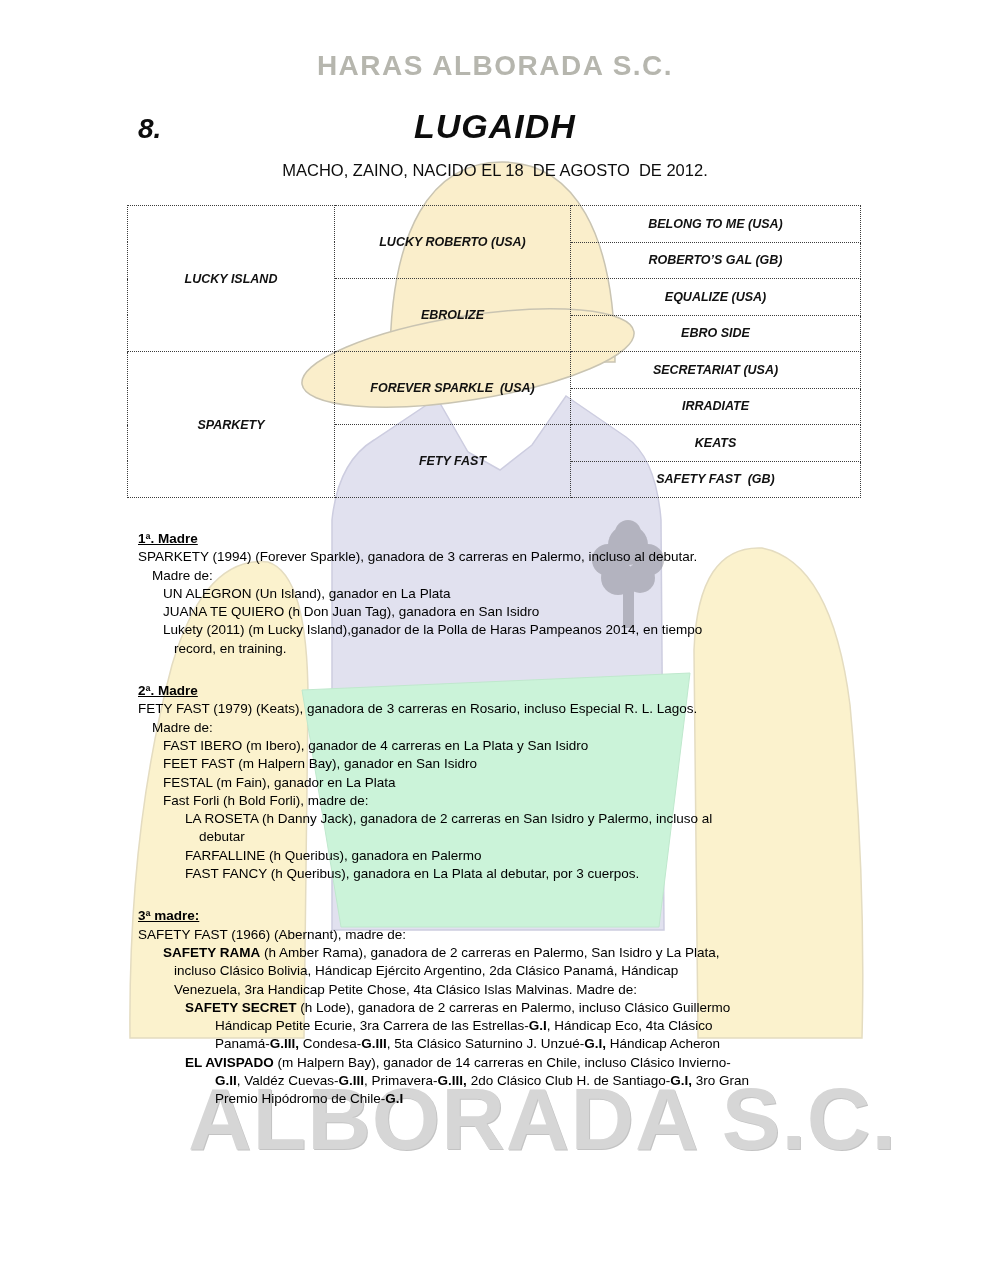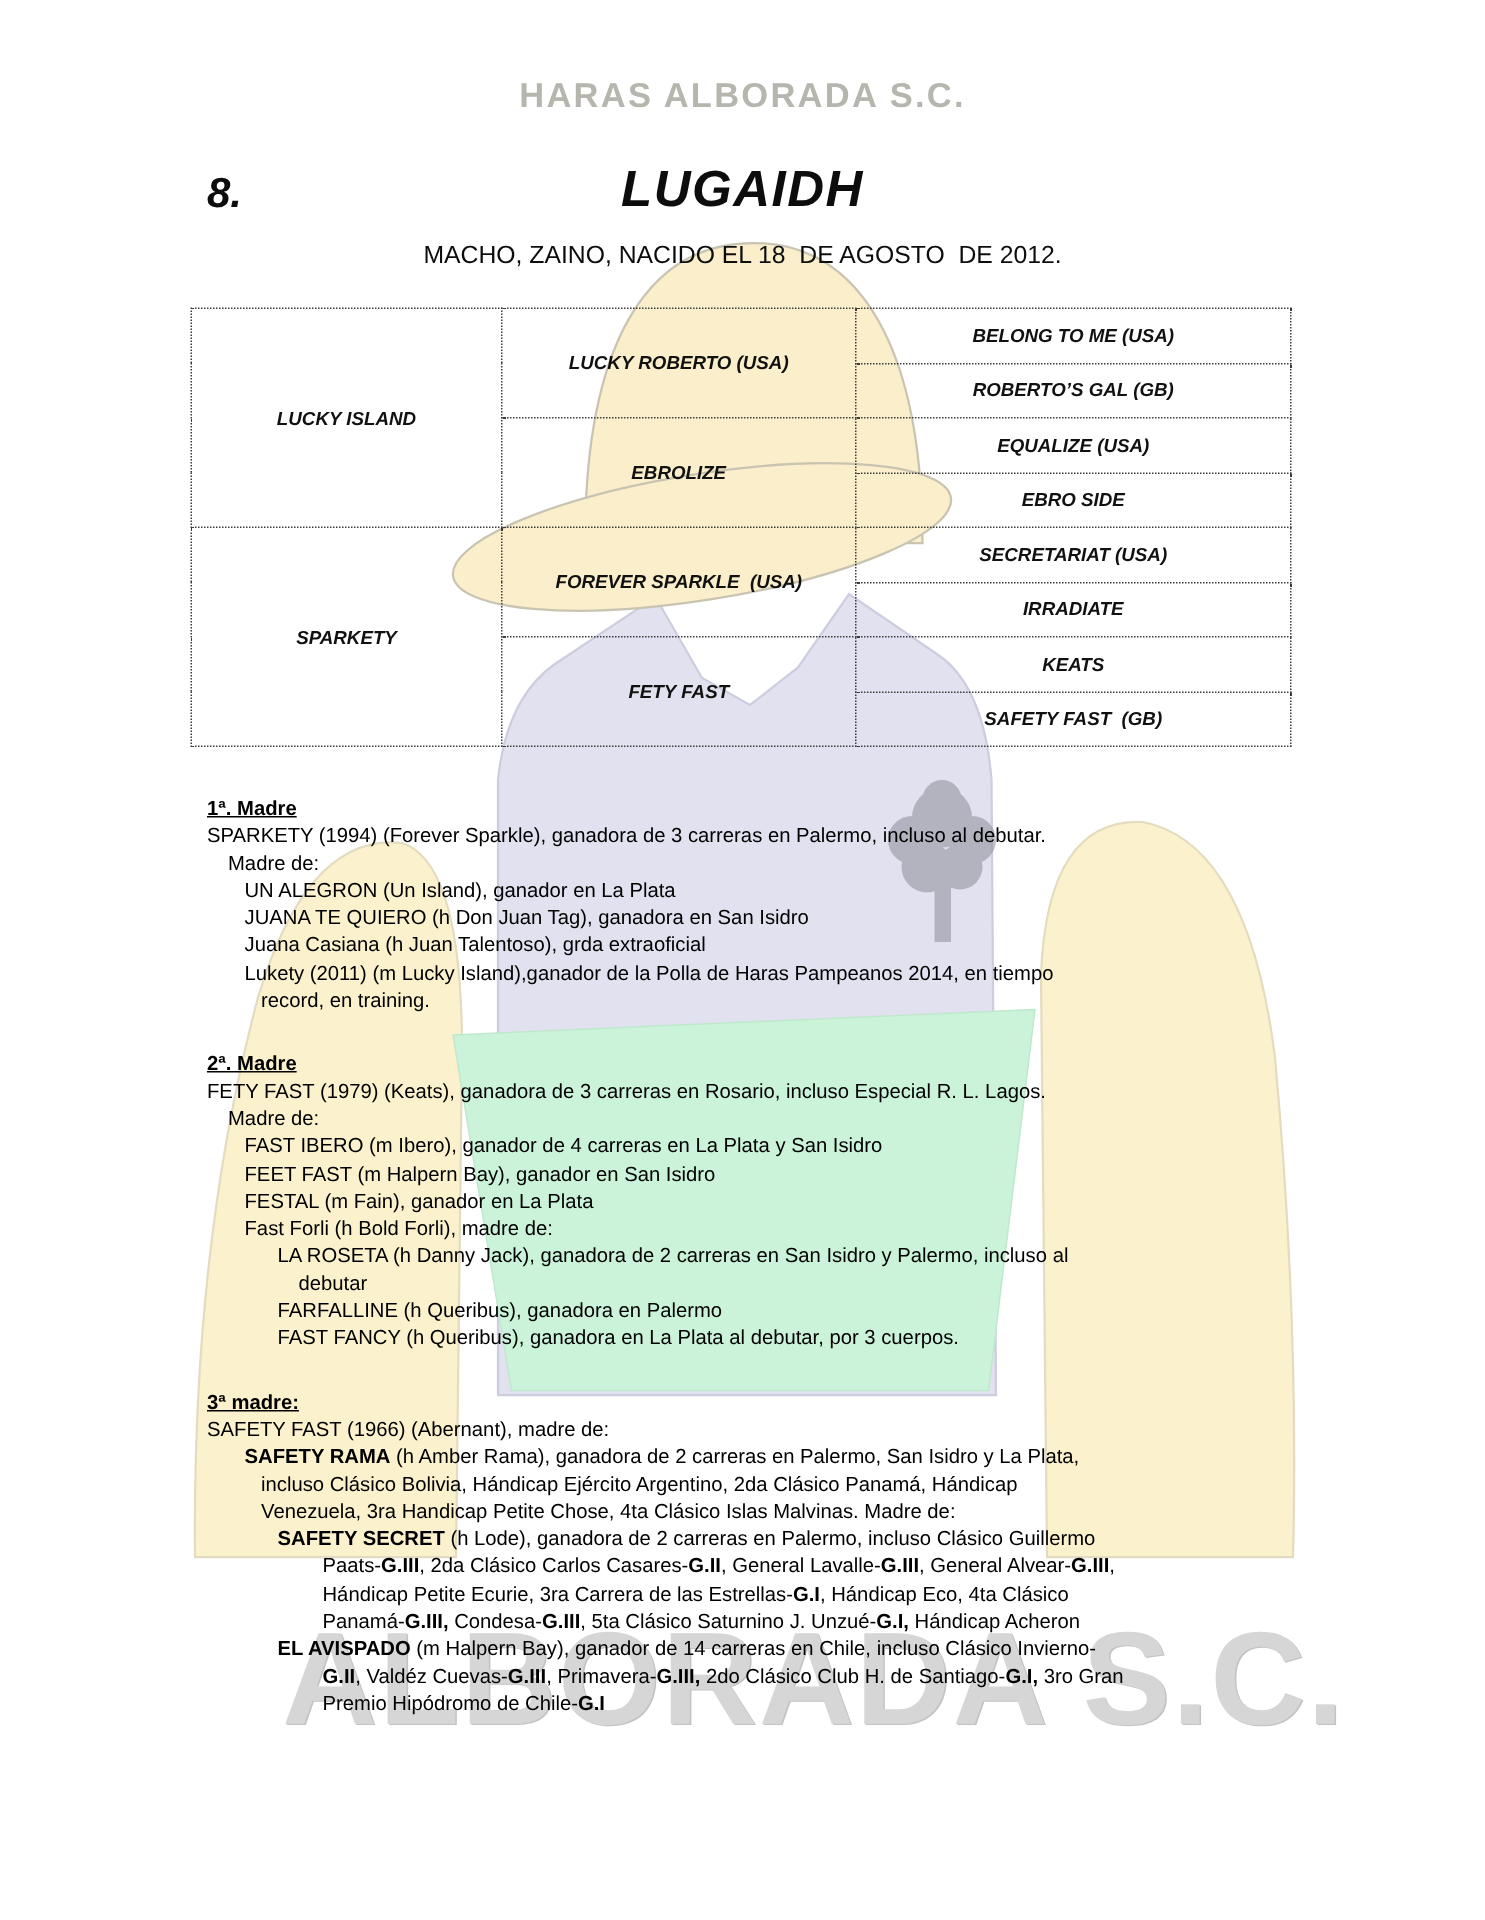--- a/index.html
+++ b/index.html
@@ -18,21 +18,21 @@
     font-size:88px;font-weight:bold;letter-spacing:1px;
     color:#cccccc;opacity:.8;
     text-shadow:1px 1px 0 #b5b5b5;
     white-space:pre;
   }
   
   .content{position:absolute;inset:0;z-index:1;}
   .doc-header{
     position:absolute;top:50px;left:0;right:0;
     text-align:center;
-    font-size:23px;font-weight:bold;letter-spacing:1.5px;
+    font-size:28px;font-weight:bold;letter-spacing:1.5px;
     color:#b6b6ae;
   }
   .catalog-number{
     position:absolute;top:113px;left:138px;
     font-size:28px;font-weight:bold;font-style:italic;
   }
   .horse-title{
     position:absolute;top:107px;left:0;right:0;
     text-align:center;
     font-size:34px;font-weight:bold;font-style:italic;letter-spacing:1px;
@@ -157,21 +157,20 @@
       </table>
 
     <div class="body-text">
       <div class="section">
         <div class="section-heading">1ª. Madre</div>
         <div>
             <div class="line i0"><span>SPARKETY (1994) (Forever Sparkle), ganadora de 3 carreras en Palermo, incluso al debutar.</span></div>
             <div class="line i1"><span>Madre de:</span></div>
             <div class="line i2"><span>UN ALEGRON (Un Island), ganador en La Plata</span></div>
             <div class="line i2"><span>JUANA TE QUIERO (h Don Juan Tag), ganadora en San Isidro</span></div>
-            <div class="line i2"><span>Juana Casiana (h Juan Talentoso), grda extraoficial</span></div>
             <div class="line i2"><span>Lukety (2011) (m Lucky Island),ganador de la Polla de Haras Pampeanos 2014, en tiempo</span></div>
             <div class="line i3"><span>record, en training.</span></div>
           </div>
       </div>
       <div class="section">
         <div class="section-heading">2ª. Madre</div>
         <div>
             <div class="line i0"><span>FETY FAST (1979) (Keats), ganadora de 3 carreras en Rosario, incluso Especial R. L. Lagos.</span></div>
             <div class="line i1"><span>Madre de:</span></div>
             <div class="line i2"><span>FAST IBERO (m Ibero), ganador de 4 carreras en La Plata y San Isidro</span></div>
@@ -185,21 +184,20 @@
           </div>
       </div>
       <div class="section">
         <div class="section-heading">3ª madre:</div>
         <div>
             <div class="line i0"><span>SAFETY FAST (1966) (Abernant), madre de:</span></div>
             <div class="line i2"><span class="b">SAFETY RAMA</span><span> (h Amber Rama), ganadora de 2 carreras en Palermo, San Isidro y La Plata,</span></div>
             <div class="line i3"><span>incluso Clásico Bolivia, Hándicap Ejército Argentino, 2da Clásico Panamá, Hándicap</span></div>
             <div class="line i3"><span>Venezuela, 3ra Handicap Petite Chose, 4ta Clásico Islas Malvinas. Madre de:</span></div>
             <div class="line i4"><span class="b">SAFETY SECRET</span><span> (h Lode), ganadora de 2 carreras en Palermo, incluso Clásico Guillermo</span></div>
-            <div class="line i6"><span>Paats-</span><span class="b">G.III</span><span>, 2da Clásico Carlos Casares-</span><span class="b">G.II</span><span>, General Lavalle-</span><span class="b">G.III</span><span>, General Alvear-</span><span class="b">G.III</span><span>,</span></div>
             <div class="line i6"><span>Hándicap Petite Ecurie, 3ra Carrera de las Estrellas-</span><span class="b">G.I</span><span>, Hándicap Eco, 4ta Clásico</span></div>
             <div class="line i6"><span>Panamá-</span><span class="b">G.III,</span><span> Condesa-</span><span class="b">G.III</span><span>, 5ta Clásico Saturnino J. Unzué-</span><span class="b">G.I,</span><span> Hándicap Acheron</span></div>
             <div class="line i4"><span class="b">EL AVISPADO</span><span> (m Halpern Bay), ganador de 14 carreras en Chile, incluso Clásico Invierno-</span></div>
             <div class="line i6"><span class="b">G.II</span><span>, Valdéz Cuevas-</span><span class="b">G.III</span><span>, Primavera-</span><span class="b">G.III,</span><span> 2do Clásico Club H. de Santiago-</span><span class="b">G.I,</span><span> 3ro Gran</span></div>
             <div class="line i6"><span>Premio Hipódromo de Chile-</span><span class="b">G.I</span></div>
           </div>
       </div>
     </div>
 
   </div>

